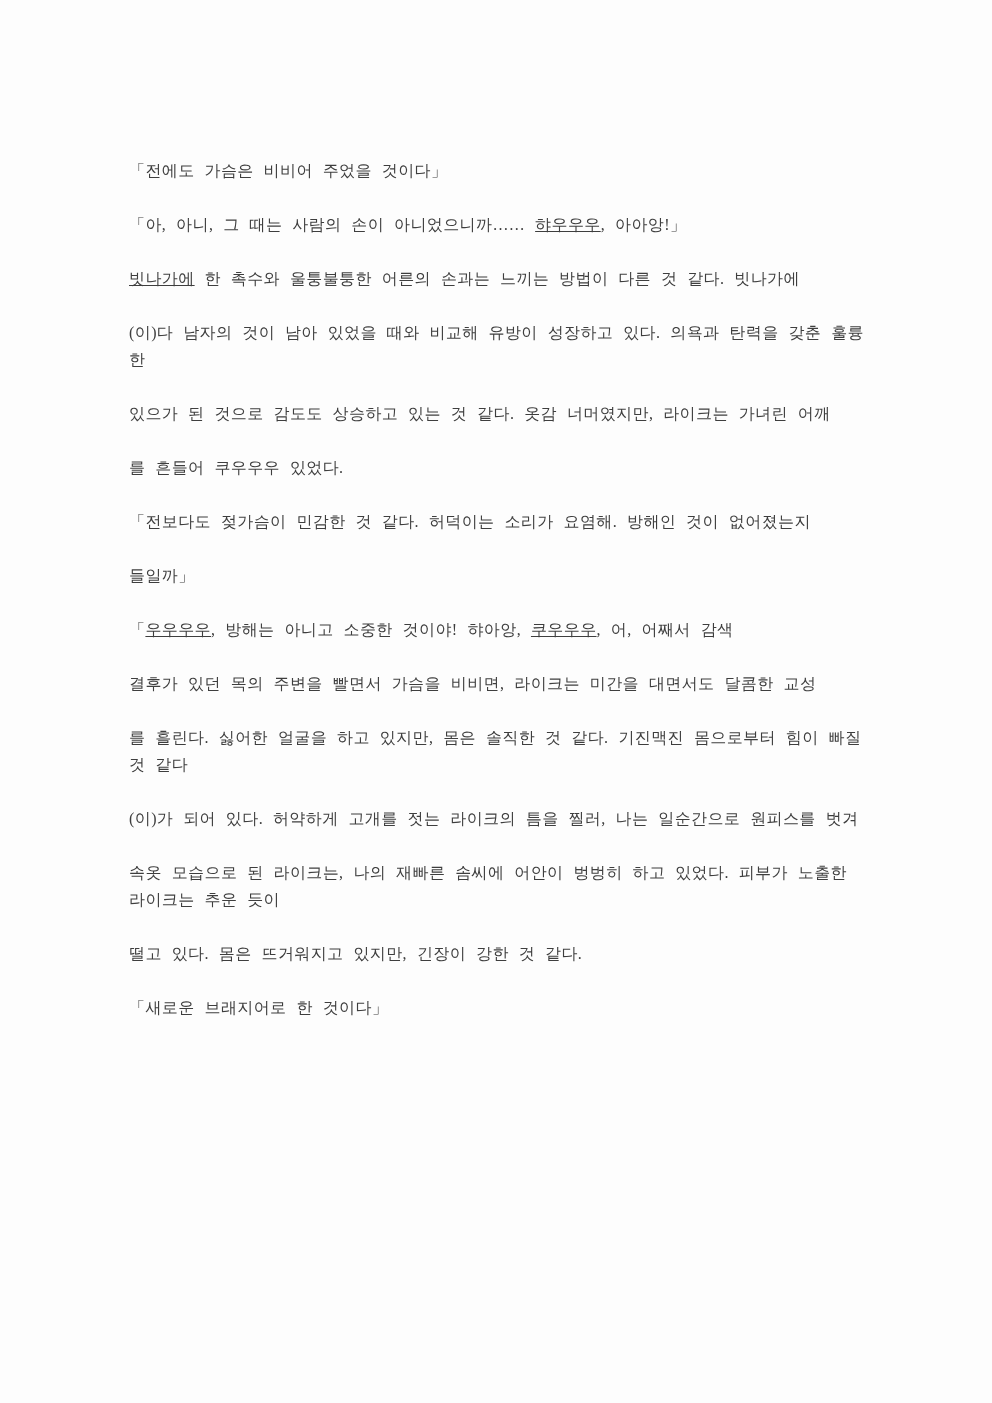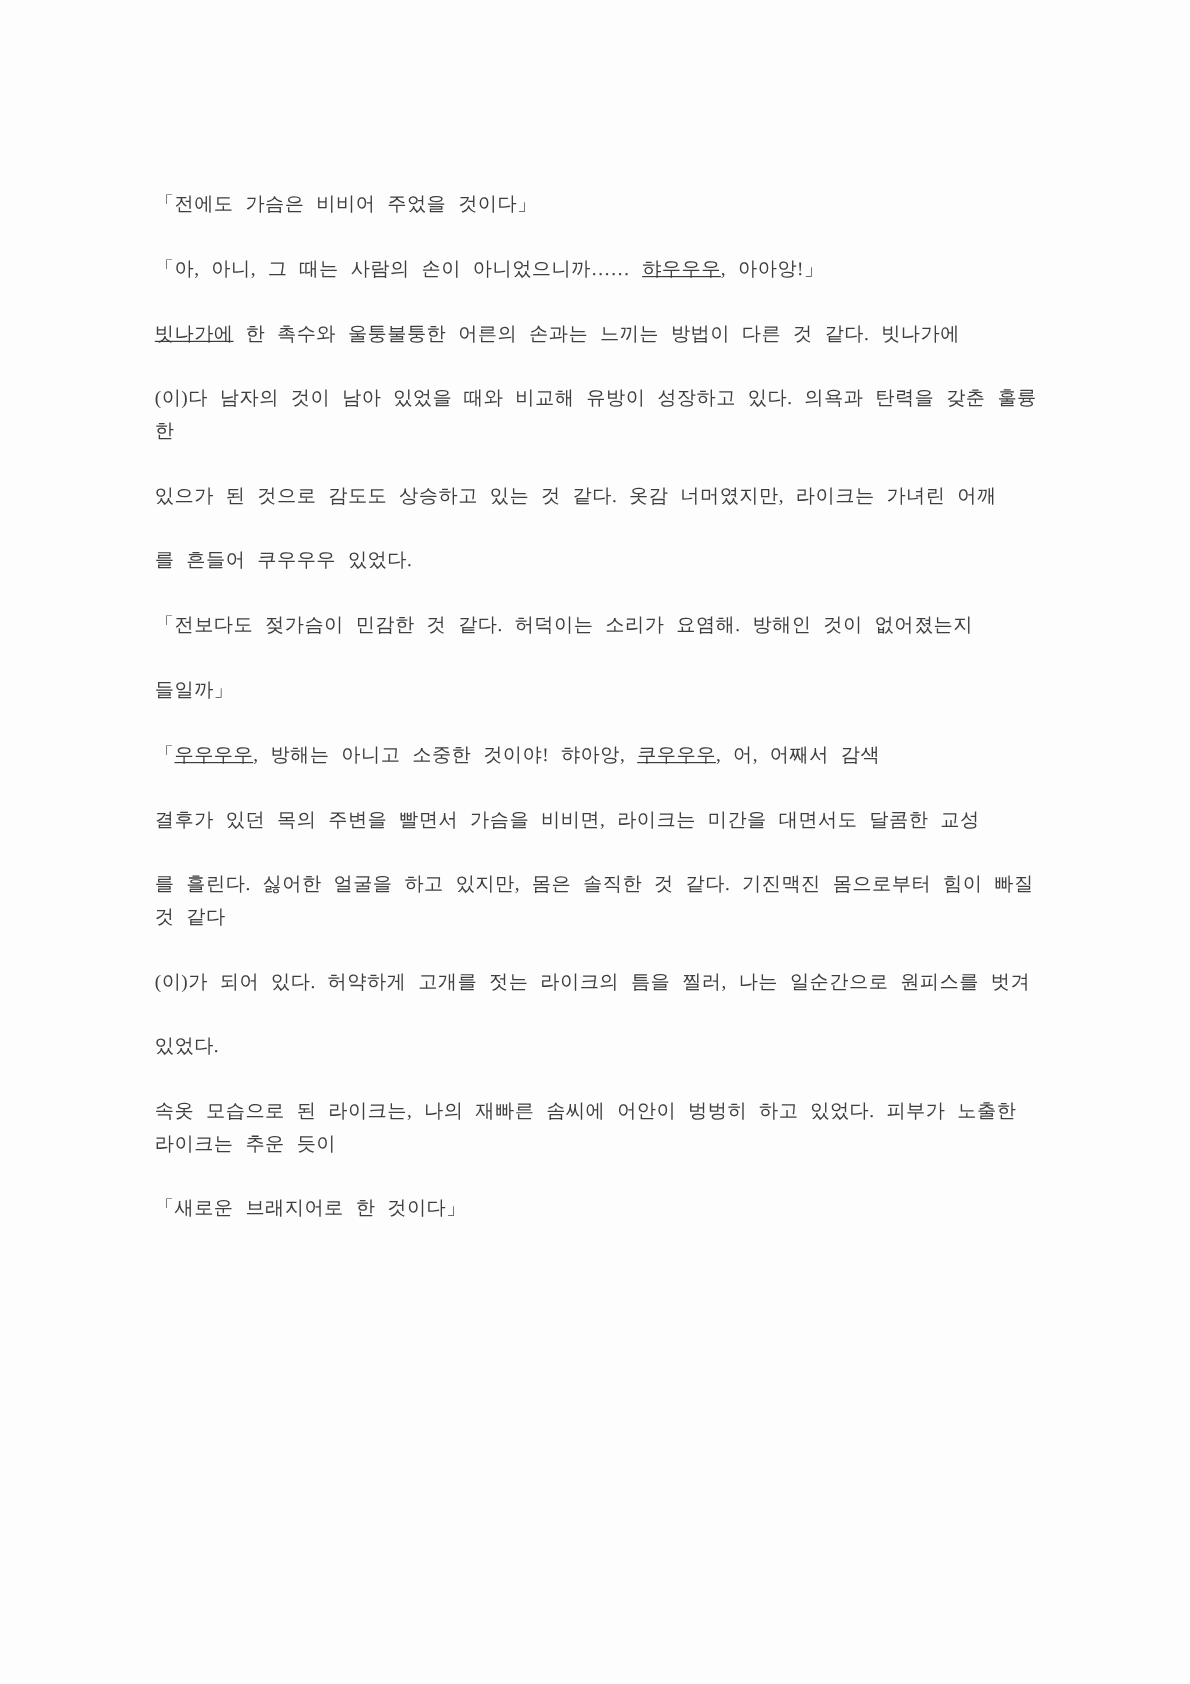--- a/index.html
+++ b/index.html
@@ -52,18 +52,18 @@
 한</span></p>
       <p><span>있으가 된 것으로 감도도 상승하고 있는 것 같다. 옷감 너머였지만, 라이크는 가녀린 어깨</span></p>
       <p><span>를 흔들어 쿠우우우 있었다.</span></p>
       <p><span>「전보다도 젖가슴이 민감한 것 같다. 허덕이는 소리가 요염해. 방해인 것이 없어졌는지</span></p>
       <p><span>들일까」</span></p>
       <p><span>「</span><span class="u">우우우우</span><span>, 방해는 아니고 소중한 것이야! 햐아앙, </span><span class="u">쿠우우우</span><span>, 어, 어째서 감색</span></p>
       <p><span>결후가 있던 목의 주변을 빨면서 가슴을 비비면, 라이크는 미간을 대면서도 달콤한 교성</span></p>
       <p><span>를 흘린다. 싫어한 얼굴을 하고 있지만, 몸은 솔직한 것 같다. 기진맥진 몸으로부터 힘이 빠질
 것 같다</span></p>
       <p><span>(이)가 되어 있다. 허약하게 고개를 젓는 라이크의 틈을 찔러, 나는 일순간으로 원피스를 벗겨</span></p>
-      <p><span>있었다.</span></p>
       <p><span>속옷 모습으로 된 라이크는, 나의 재빠른 솜씨에 어안이 벙벙히 하고 있었다. 피부가 노출한
 라이크는 추운 듯이</span></p>
+      <p><span>떨고 있다. 몸은 뜨거워지고 있지만, 긴장이 강한 것 같다.</span></p>
       <p><span>「새로운 브래지어로 한 것이다」</span></p>
     </article>
 </main>
 
 </body></html>

